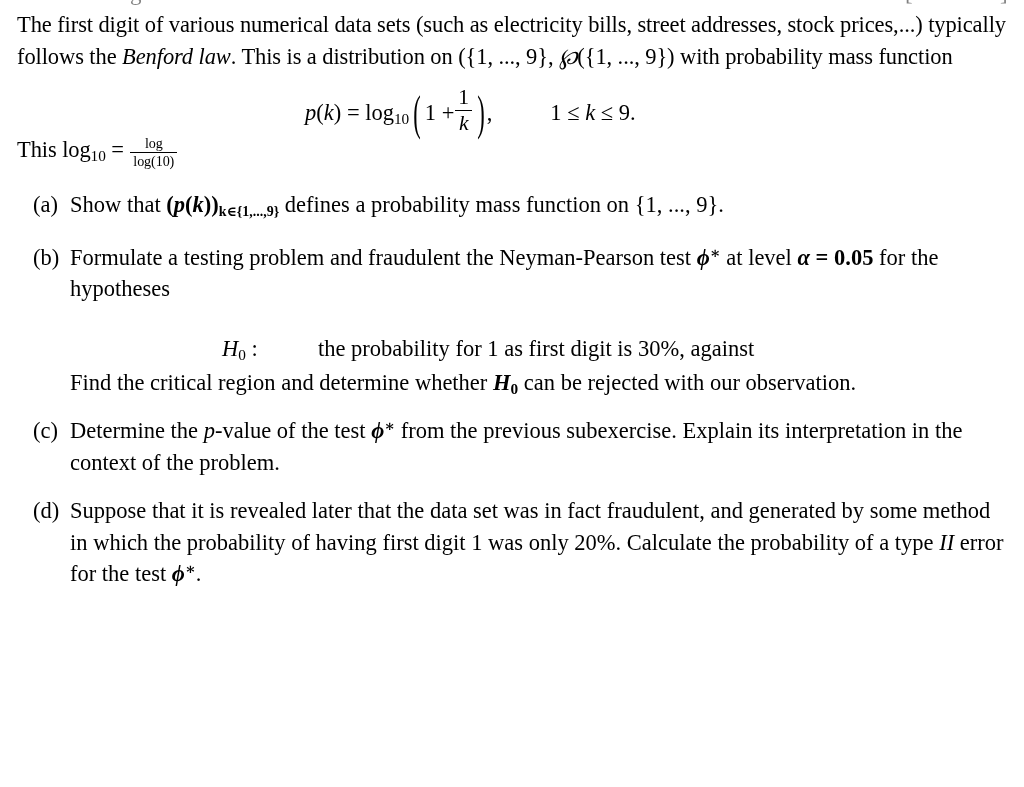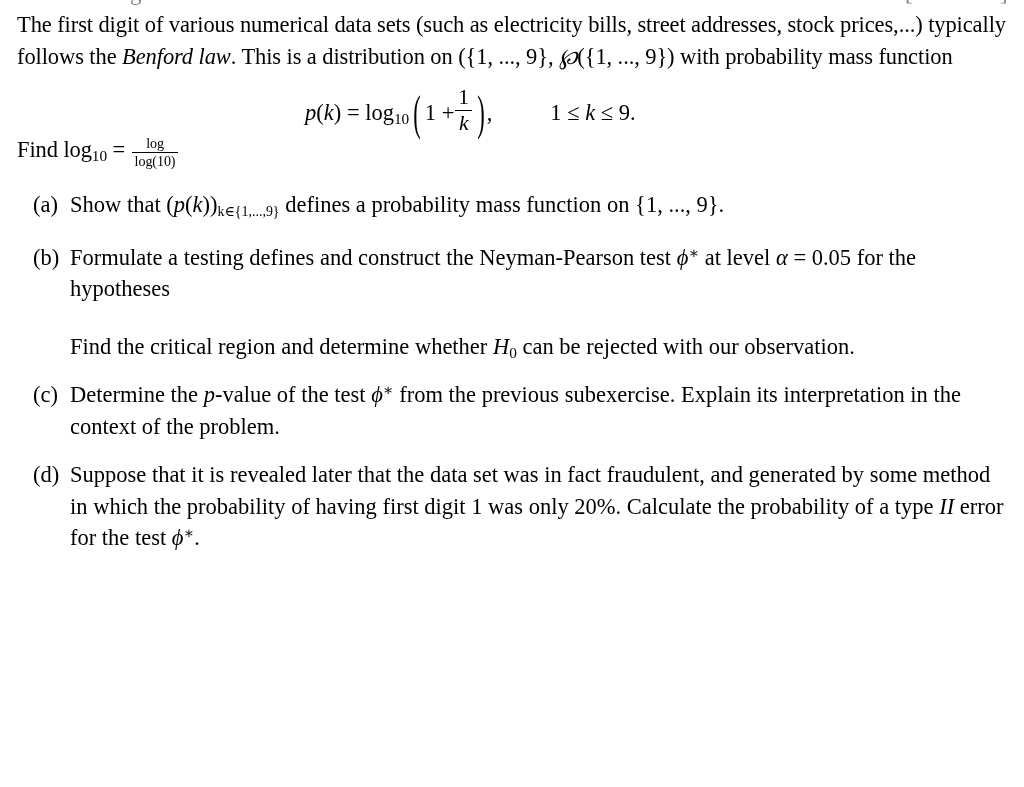--- a/index.html
+++ b/index.html
@@ -170,21 +170,21 @@
     letter-spacing: -0.5px;
   }
 
   .tiny-sub {
     font-size: 0.62em;
     vertical-align: -0.3em;
     font-style: normal;
     line-height: 0;
   }
 
-  .nowrap { white-space: nowrap; }
+  .nowrap { white-space: nowrap; font-weight: bold; }
 </style>
 </head>
 <body>
 
 <div class="page">
 
   <div class="crop-remnant">
     <span style="left:130px;">g</span>
     <span style="left:905px;">[</span>
     <span style="left:1000px;">]</span>
@@ -193,37 +193,40 @@
   <div class="content">
 
     <p class="para"><span>The first digit of various numerical data sets (such as electricity bills, street addresses, stock prices,...) typically follows the </span><span class="it">Benford law</span><span>. This is a distribution on (</span><span class="math">{1, ..., 9}</span><span>, </span><span class="script-p">℘</span><span class="math">(<span>{1, ..., 9}</span>)</span><span> with probability mass function</span></p>
 
     <div class="display-eq">
       <span class="math"><span class="mi">p</span><span class="math">(<span class="mi">k</span>)</span>
         <span class="mo">=</span>
         <span class="mop">log</span><sub class="msub">10</sub><span class="bigparen paren-tall-left">(</span><span class="mn">1 +</span><span class="frac"><span class="num mn">1</span><span class="den mi">k</span></span><span class="bigparen paren-tall-right">)</span><span class="mo">,</span></span><span class="spacer-wide"></span><span class="math"><span class="mn">1</span> <span class="mo">≤</span> <span class="mi">k</span> <span class="mo">≤</span> <span class="mn">9.</span></span>
     </div>
 
-    <p class="para gap-para"><span>Find log</span><sub class="msub">10</sub>
+    <p class="para gap-para"><span>This log</span><sub class="msub">10</sub>
       <span class="mo">=</span>
       <span class="frac small"><span class="num">log</span><span class="den">log(10)</span></span>
       </p>
 
     <div class="enum-item" style="margin-top:20px;">
       <span class="enum-label">(a)</span>
       <span class="enum-body"><span>Show that </span><span class="math nowrap">(<span class="mi">p</span>(<span class="mi">k</span>))<span class="tiny-sub">k∈{1,...,9}</span></span><span> defines a probability mass function on </span><span class="math">{1, ..., 9}</span><span>.</span></span>
     </div>
 
 
     <div class="enum-item" style="margin-top:21px;">
       <span class="enum-label">(b)</span>
-      <span class="enum-body"><span>Formulate a testing defines and construct the Neyman-Pearson test </span><span class="math nowrap"><span class="mi">ϕ</span><sup class="msup">∗</sup></span><span> at level </span><span class="math nowrap"><span class="mi">α</span> <span class="mo">=</span> <span class="mn">0.05</span></span><span> for the hypotheses</span></span>
+      <span class="enum-body"><span>Formulate a testing problem and fraudulent the Neyman-Pearson test </span><span class="math nowrap"><span class="mi">ϕ</span><sup class="msup">∗</sup></span><span> at level </span><span class="math nowrap"><span class="mi">α</span> <span class="mo">=</span> <span class="mn">0.05</span></span><span> for the hypotheses</span></span>
     </div>
 
     <div class="hyp-block">
+      <div class="hyp-row">
+        <span class="hyp-name math"><span class="mi">H</span><sub class="msub">0</sub> <span class="mo">:</span></span><span class="hyp-text">the probability for 1 as first digit is 30%, against</span>
+      </div>
     </div>
 
     <div class="findline"><span>Find the critical region and determine whether </span><span class="math nowrap"><span class="mi">H</span><sub class="msub">0</sub></span><span> can be rejected with our observation.</span></div>
 
     <div class="enum-item" style="margin-top:17px;">
       <span class="enum-label">(c)</span>
       <span class="enum-body"><span>Determine the </span><span class="mi math">p</span><span>-value of the test </span><span class="math nowrap"><span class="mi">ϕ</span><sup class="msup">∗</sup></span><span> from the previous subexercise. Explain its interpretation in the context of the problem.</span></span>
     </div>
 
     <div class="enum-item" style="margin-top:17px;">

